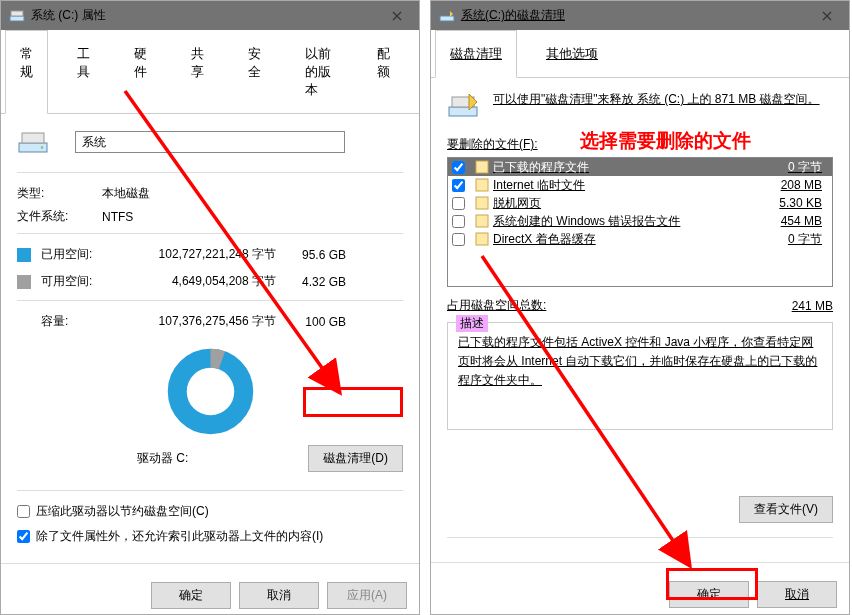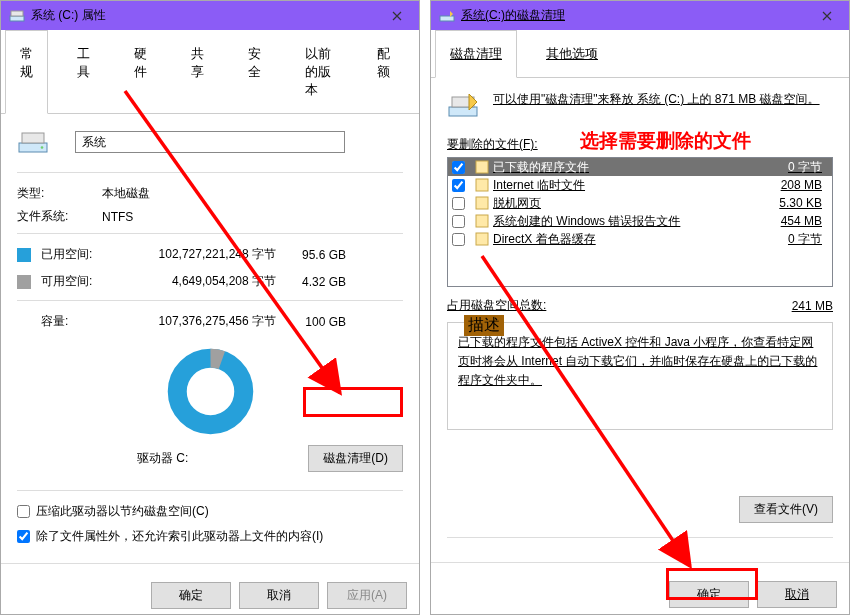--- a/index.html
+++ b/index.html
@@ -1,18 +1,18 @@
 <!DOCTYPE html>
 <html><head>
   <meta charset="utf-8">
   <style>
     * { box-sizing: border-box; margin: 0; padding: 0; }
     body { font-family: "Microsoft YaHei", "Segoe UI", sans-serif; font-size: 12px; background: #fff; width: 852px; height: 615px; position: relative; overflow: hidden; }
     .window { position: absolute; background: #fff; border: 1px solid #aaa; display: flex; flex-direction: column; }
-    .titlebar { height: 29px; display: flex; align-items: center; padding-left: 8px; background: #8b5cf6; }
+    .titlebar { height: 29px; display: flex; align-items: center; padding-left: 8px; background: #737373; }
     .titlebar-icon { width: 16px; height: 16px; margin-right: 6px; }
     .titlebar-text { flex: 1; font-size: 12px; }
     .titlebar-close { width: 45px; height: 29px; display: flex; align-items: center; justify-content: center; cursor: pointer; }
     .tabs { display: flex; border-bottom: 1px solid #ccc; padding-left: 4px; background: #fff; }
     .tab { padding: 14px 14px; font-size: 13px; border: 1px solid transparent; border-bottom: none; cursor: pointer; margin-right: 14px; }
     .tab.active { border: 1px solid #ccc; border-bottom: 1px solid #fff; margin-bottom: -1px; background: #fff; }
     .content { padding: 12px 16px; flex: 1; position: relative; }
     .driveicon { width: 32px; height: 32px; }
     .row { display: flex; align-items: center; margin-bottom: 6px; }
     .input { border: 1px solid #888; padding: 3px 6px; font-size: 12px; width: 270px; }
@@ -28,21 +28,21 @@
     .btn-disabled { color: #888; }
     .footer { padding: 18px 12px; display: flex; justify-content: flex-end; gap: 8px; border-top: 1px solid #ddd; }
     .check { width: 13px; height: 13px; margin-right: 6px; }
     .fileslist { border: 1px solid #828790; height: 130px; overflow-y: scroll; }
     .filerow { display: flex; align-items: center; padding: 1px 4px; height: 18px; }
     .filerow.sel { background: #737373; color: #fff; }
     .filerow .fi { width: 16px; height: 16px; margin: 0 3px; }
     .filerow-name { flex: 1; }
     .filerow-size { width: 70px; text-align: right; padding-right: 6px; }
     .groupbox { border: 1px solid #ccc; padding: 10px; margin-top: 8px; position: relative; }
-    .groupbox-title { position: absolute; top: -8px; left: 16px; background: #a16207; padding: 0 4px; font-size: 16px; }
+    .groupbox-title { position: absolute; top: -8px; left: 8px; background: #f0abfc; padding: 0 4px; font-size: 12px; }
     .annotation { position: absolute; color: red; font-size: 19px; font-weight: bold; pointer-events: none; }
     .redbox { position: absolute; border: 3px solid red; pointer-events: none; z-index: 10; }
     svg.arrow { position: absolute; pointer-events: none; z-index: 9; }
   </style>
 </head>
 <body>
 
 <div class="window" style="left:0;top:0;width:420px;height:615px;">
   <div class="titlebar">
     <svg class="titlebar-icon" viewBox="0 0 16 16">

